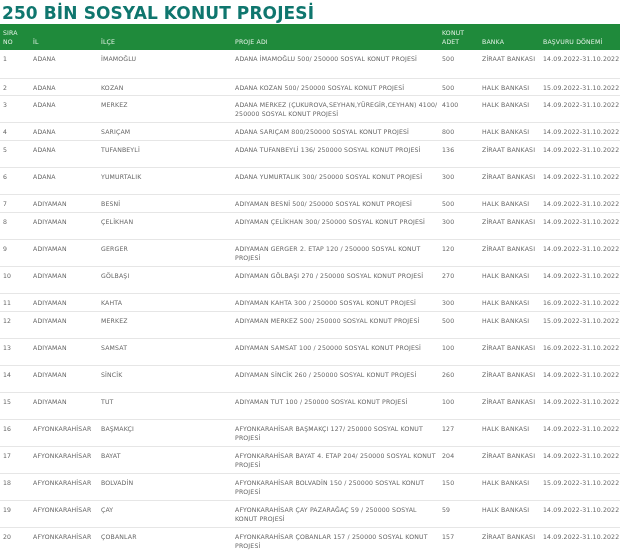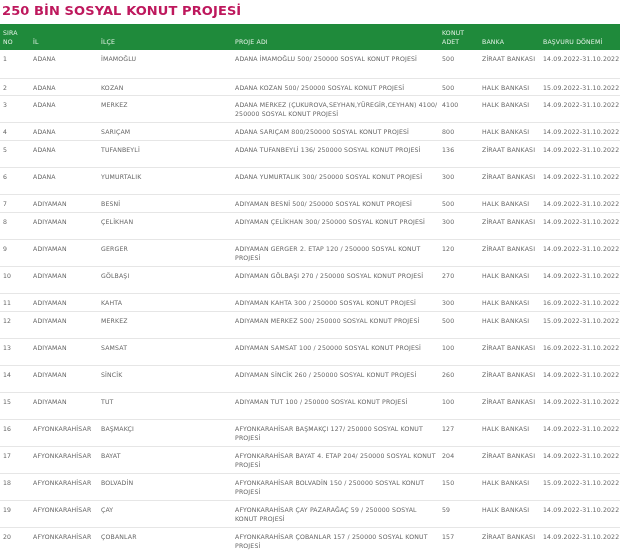--- a/index.html
+++ b/index.html
@@ -4,22 +4,22 @@
 <style>
   html, body { margin: 0; padding: 0; background: #ffffff; }
   body {
     width: 640px; height: 555px; overflow: hidden;
     font-family: "DejaVu Sans", sans-serif;
     color: #555;
   }
   .title {
     position: absolute; left: 2px; top: 3px;
     font-family: "DejaVu Sans", sans-serif;
-    font-weight: bold; font-size: 13px; letter-spacing: 0.1px;
-    color: #be185d;
+    font-weight: bold; font-size: 17px; letter-spacing: 0.1px;
+    color: #0f766e;
   }
   table {
     position: absolute; left: 0; top: 24px;
     width: 620px; border-collapse: collapse; table-layout: fixed;
     font-size: 6.2px; letter-spacing: 0.15px;
   }
   thead tr { background: #1f8a3b; height: 26px; }
   thead th {
     color: #dff0e2; font-weight: normal; text-align: left;
     vertical-align: bottom; padding: 0 0 4px 3px; line-height: 9px;

